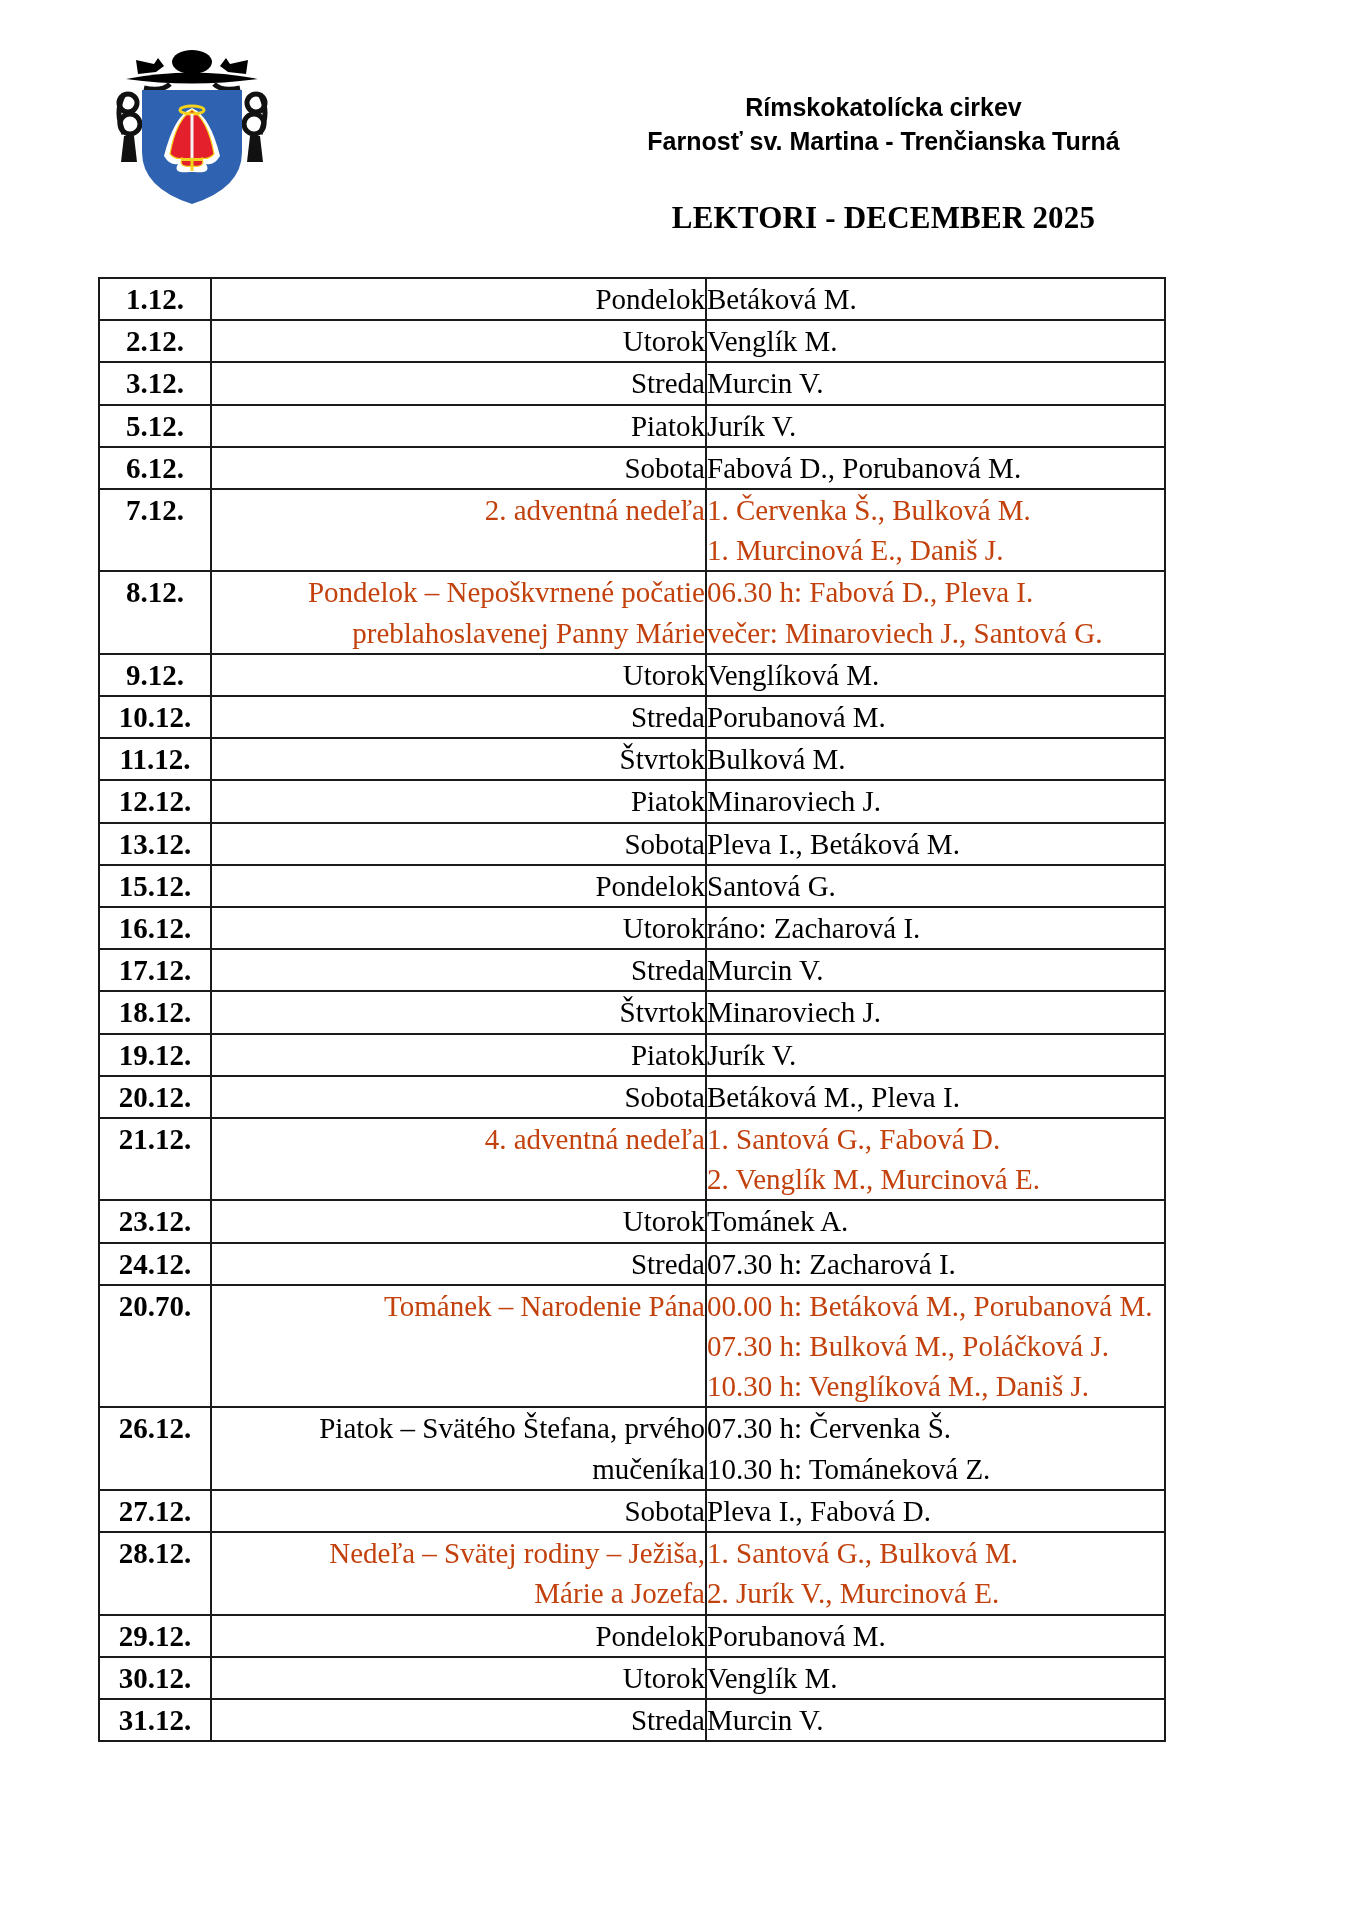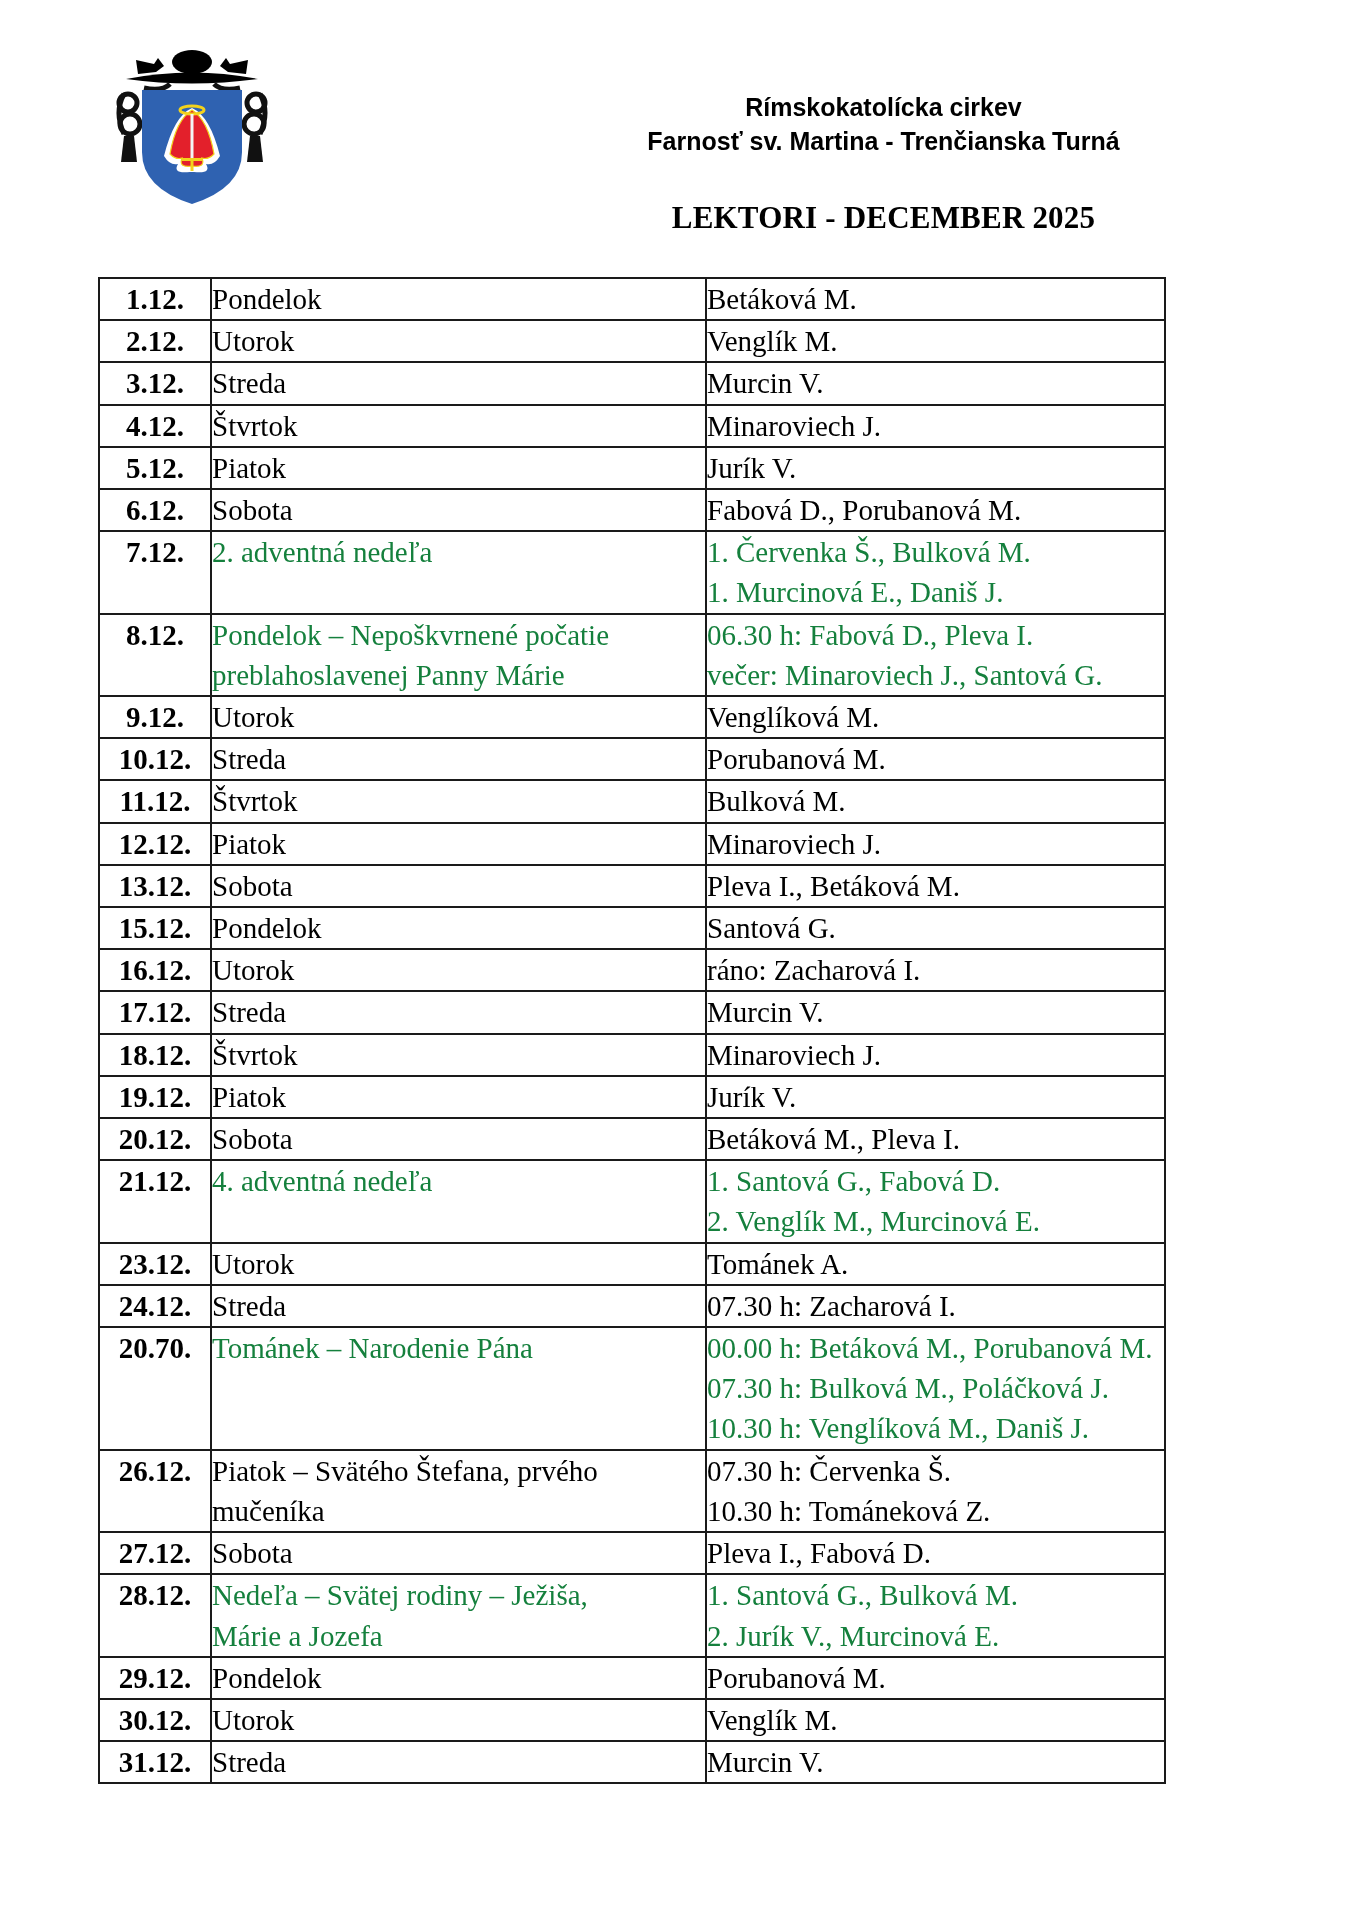--- a/index.html
+++ b/index.html
@@ -12,23 +12,23 @@
     table.schedule {
       position: absolute; left: 98px; top: 277px; width: 1068px;
       border-collapse: collapse; table-layout: fixed;
       font-family: "Liberation Serif", serif; font-size: 29px; color: #000;
     }
     table.schedule td {
       border: 2px solid #1a1a1a; padding: 0; vertical-align: top;
       line-height: 40.2px; height: 38px;
     }
     td.date { width: 110px; text-align: center; font-weight: bold; }
-    td.day { width: 493px; text-align: left; }
+    td.day { width: 493px; text-align: right; }
     td.lect { padding-left: 12px; border-radius: 16px; }
-    .red { color: #15803d; }
+    .red { color: #c2410c; }
     .line { display: block; white-space: nowrap; }
   </style>
 </head>
 <body>
 
 <div class="logo">
   <svg width="164" height="158" viewBox="0 0 164 158" xmlns="http://www.w3.org/2000/svg">
 
     <g fill="#000">
       <path d="M26 12 l18 4 l4 -6 l6 8 l-8 6 l-18 2 z"></path>
@@ -93,29 +93,20 @@
       <tr>
         <td class="date">3.12.</td>
         <td class="day">
           <span class="line">Streda</span>
         </td>
         <td class="lect">
           <span class="line">Murcin V.</span>
         </td>
       </tr>
       <tr>
-        <td class="date">4.12.</td>
-        <td class="day">
-          <span class="line">Štvrtok</span>
-        </td>
-        <td class="lect">
-          <span class="line">Minaroviech J.</span>
-        </td>
-      </tr>
-      <tr>
         <td class="date">5.12.</td>
         <td class="day">
           <span class="line">Piatok</span>
         </td>
         <td class="lect">
           <span class="line">Jurík V.</span>
         </td>
       </tr>
       <tr>
         <td class="date">6.12.</td>

